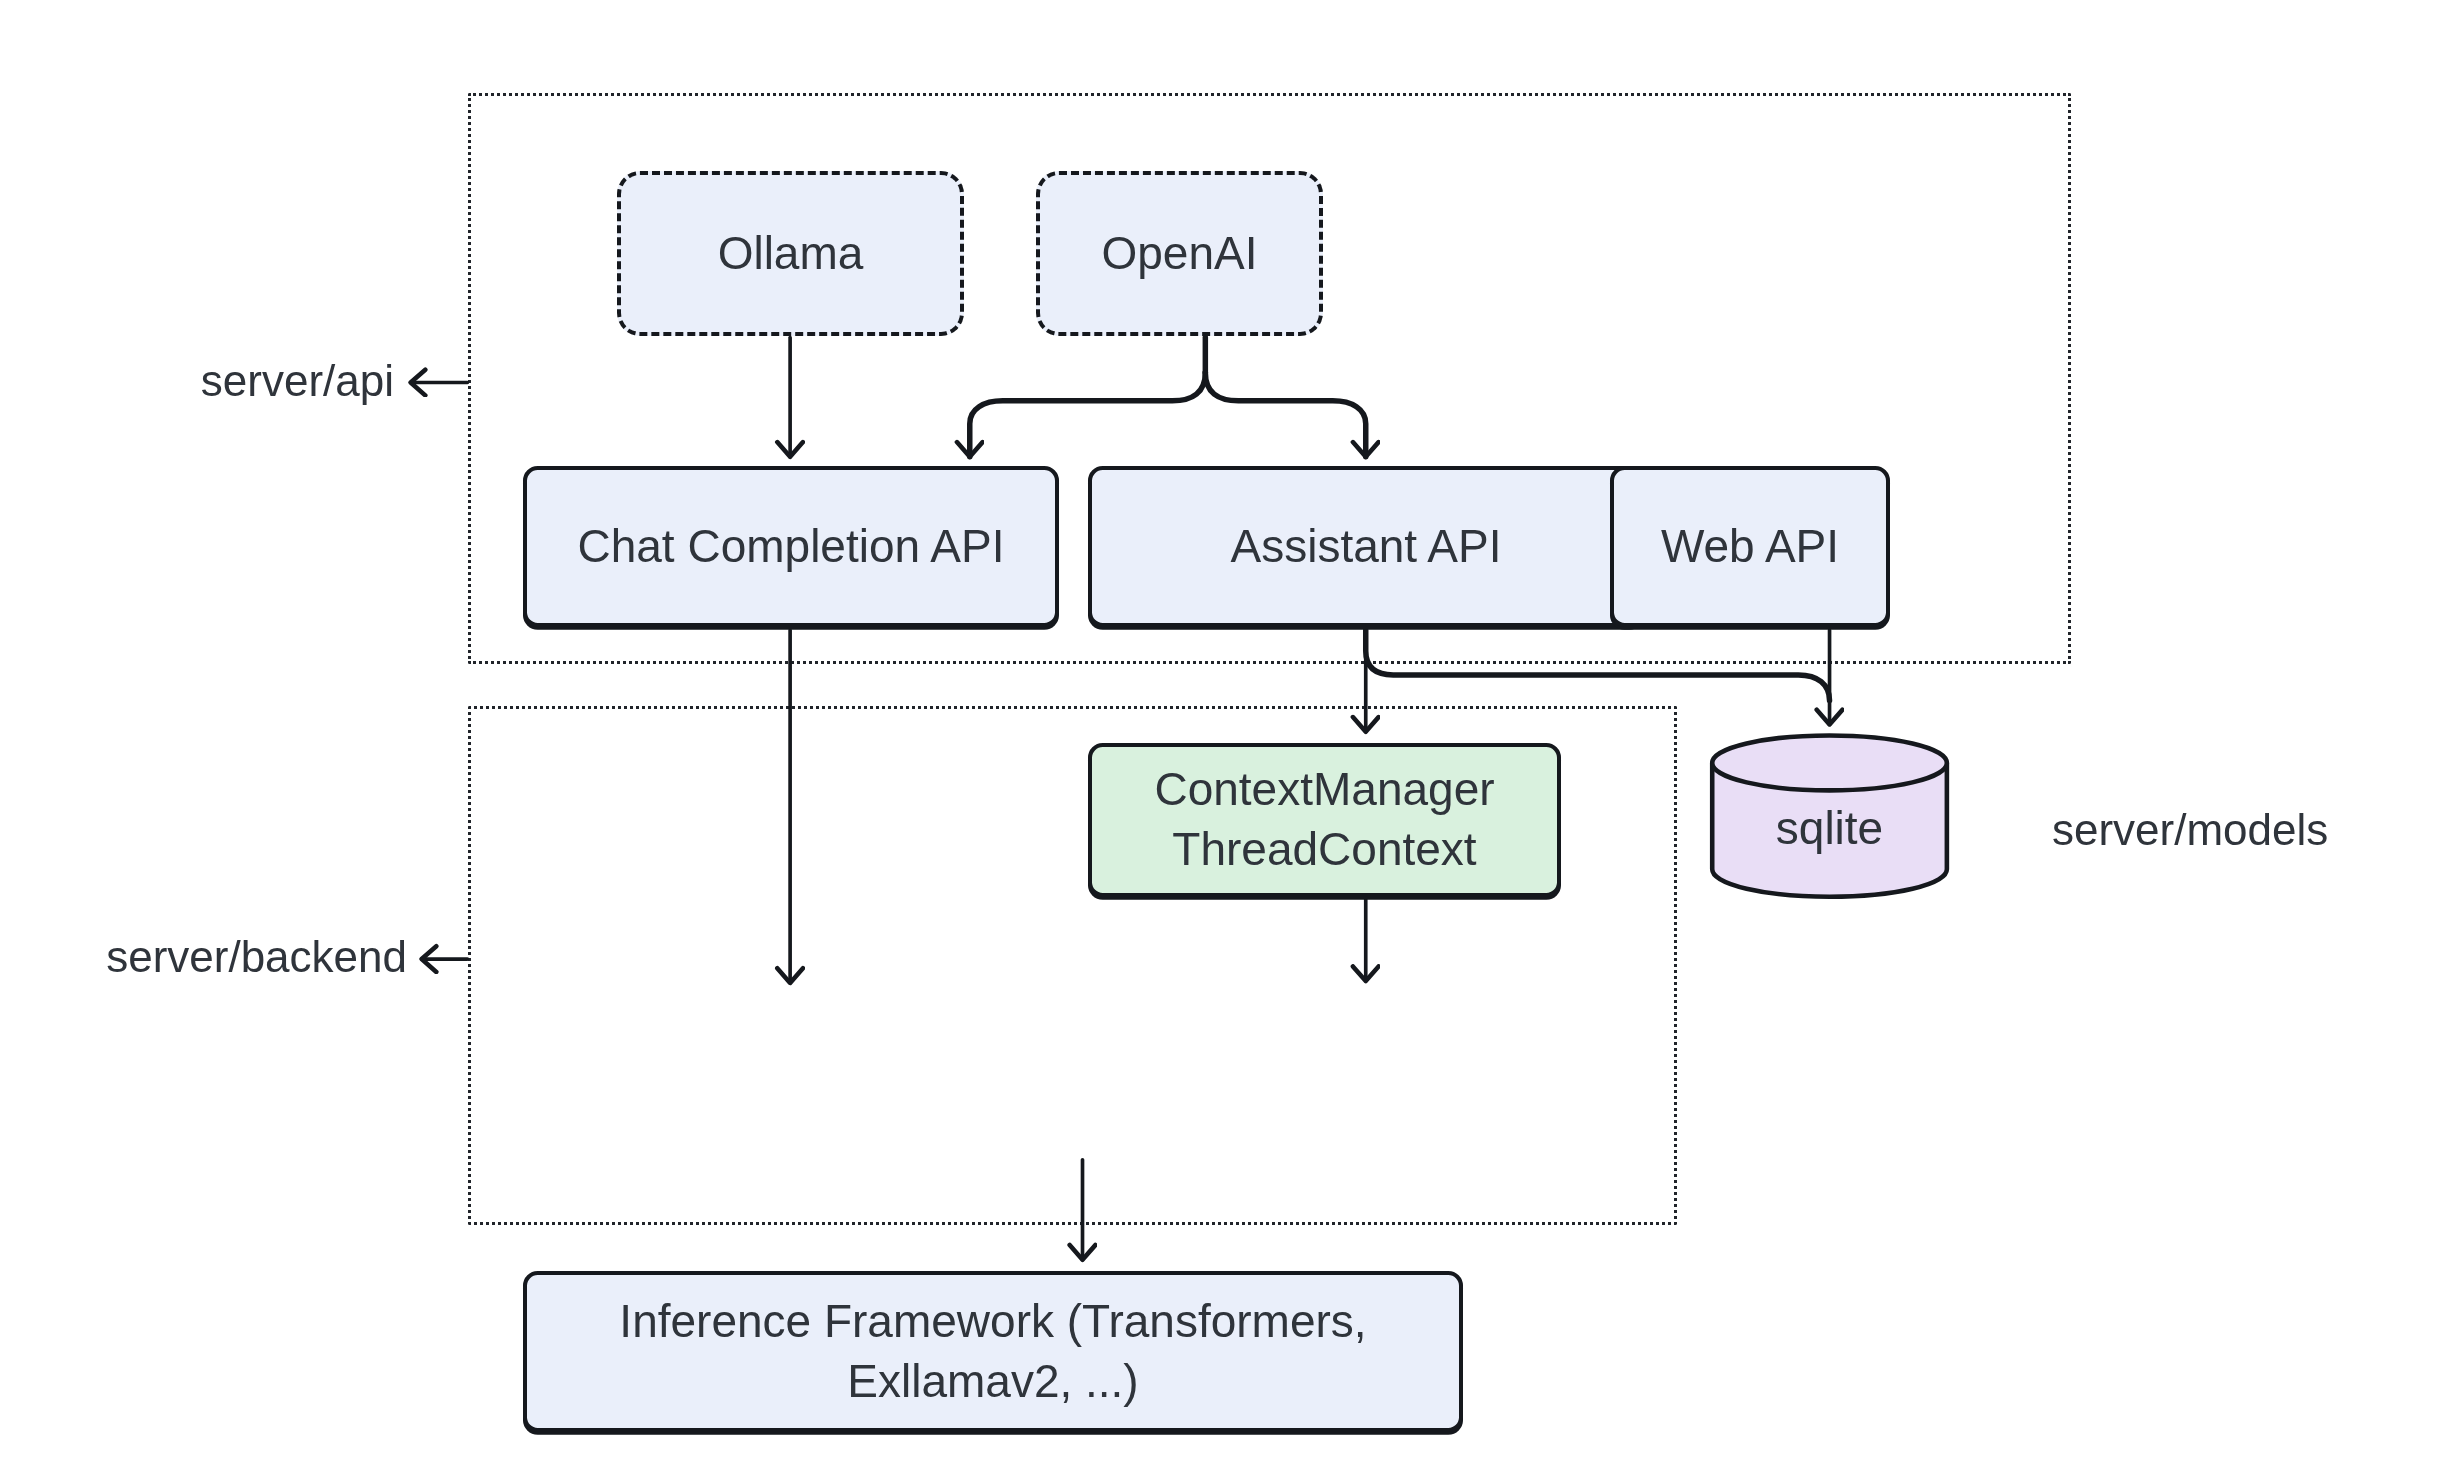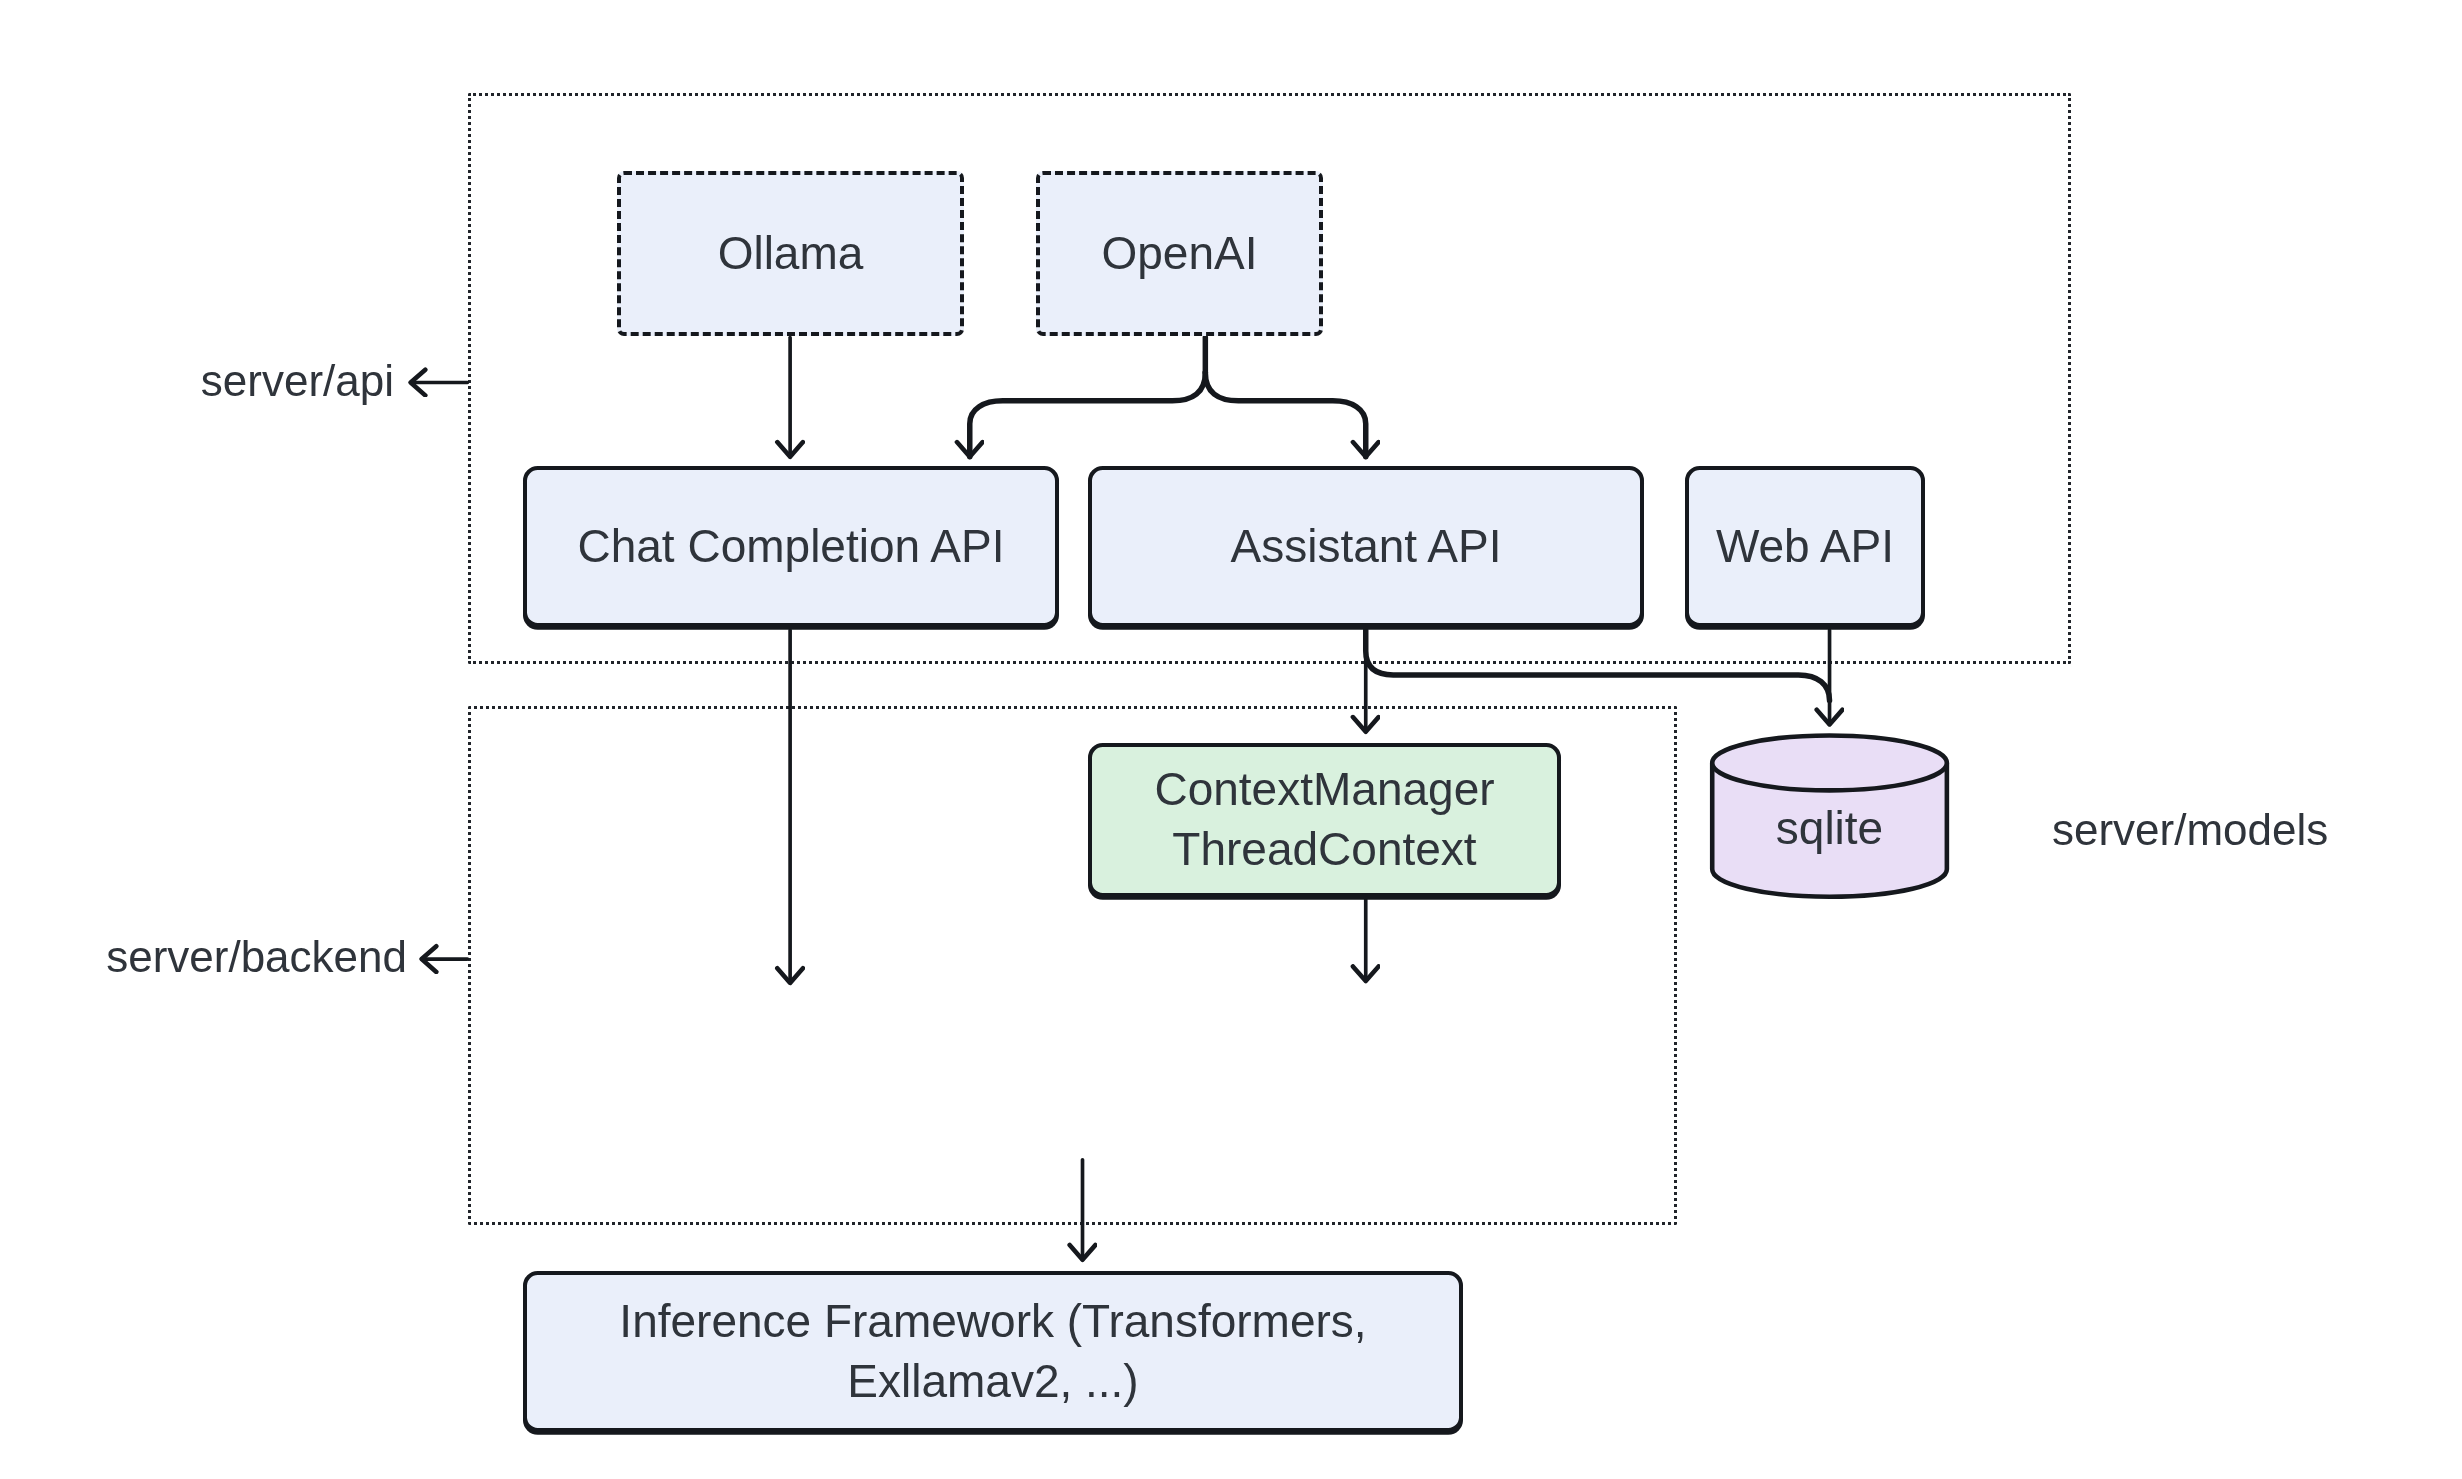--- a/index.html
+++ b/index.html
@@ -43,21 +43,21 @@
     background:var(--node-blue);
     font-size:46px;
     line-height:1.3;
     text-align:center;
     color:var(--text);
     box-shadow:0 2.8px 0 0 var(--line);
   }
   .node.dashed{
     border-style:dashed;
     box-shadow:none;
-    border-radius:7px;
+    border-radius:23px;
   }
   .node.green{background:var(--node-green);}
   .node.yellow{background:var(--node-yellow);}
   .cyl-label{
     position:absolute;
     display:flex;align-items:center;justify-content:center;
     font-size:46px;color:var(--text);
   }
   .freelabel{
     position:absolute;
@@ -117,21 +117,21 @@
   </div>
 
   <div class="node" style="left:523px;top:466px;width:536px;height:161px">
     <span>Chat Completion API</span>
   </div>
 
   <div class="node" style="left:1088px;top:466px;width:556px;height:161px">
     <span>Assistant API</span>
   </div>
 
-  <div class="node" style="left:1685px;top:466px;width:240px;height:161px">
+  <div class="node" style="left:1610px;top:466px;width:280px;height:161px">
     <span>Web API</span>
   </div>
 
   <div class="node green" style="left:1088px;top:743px;width:473px;height:154px">
     <span>
       <span style="display:block">ContextManager</span>
       <span style="display:block">ThreadContext</span>
     </span>
   </div>
 

